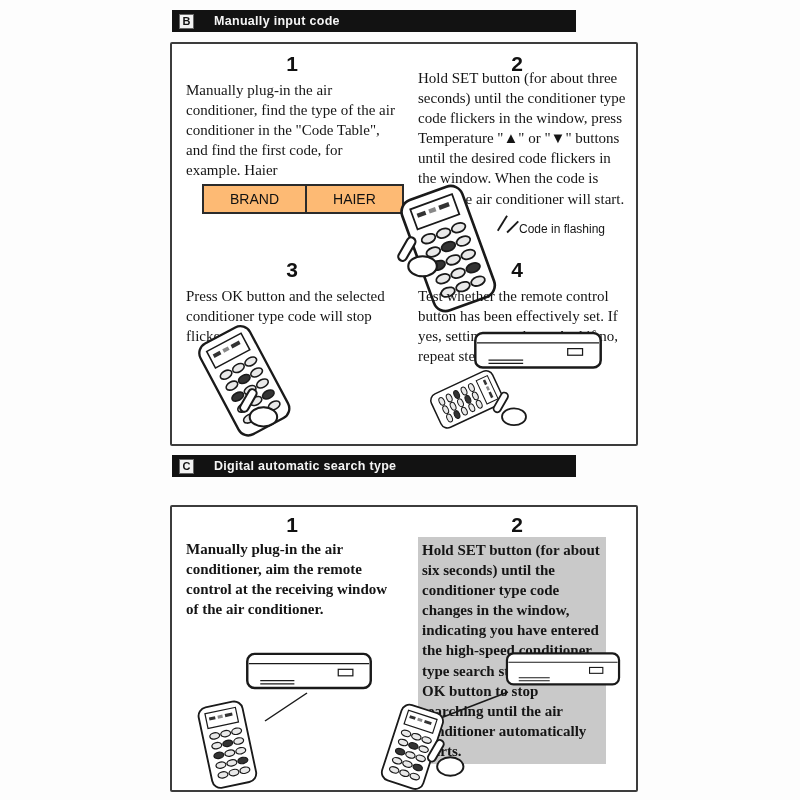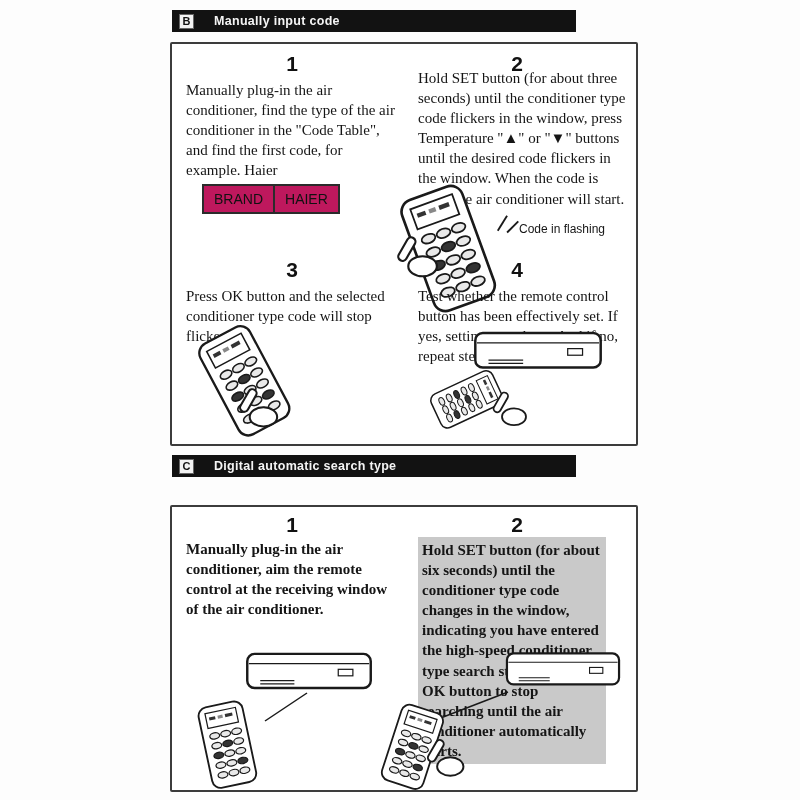--- a/index.html
+++ b/index.html
@@ -13,21 +13,21 @@
   .header-title { color:#f4f4f4; font-weight:bold; font-size:12.5px; letter-spacing:.3px; white-space:nowrap;padding-left:12px; }
 
   .content-box { position:absolute; border:2px solid #3c3c3c; background:#ffffff; border-radius:2px; }
 
   .step-num  { position:absolute; font-size:21px; font-weight:bold; text-align:center; color:#111; }
   .step-text { position:absolute; font-size:15px; line-height:1.34; color:#151515;font-family:Liberation Serif, serif; }
   .bold { font-weight:bold; }
   .highlight { background:#c9c9c9; padding:3px 4px; }
 
   .code-table { position:absolute; border-collapse:collapse; font-size:14px; color:#111; }
-  .code-table td { border:2px solid #2b2b2b; padding:5px 10px; background:#be185d; white-space:nowrap;margin-left:8px; }
+  .code-table td { border:2px solid #2b2b2b; padding:5px 26px; background:#fdba74; white-space:nowrap;margin-left:8px; }
 
   .callout { position:absolute; font-size:12px; line-height:1.25; text-align:center; color:#151515; }
 
   .illus { position:absolute; }
   svg.part { display:block; width:100%; height:auto; }
   .hidden-defs { position:absolute; width:0; height:0; overflow:hidden; }
 </style>
 </head>
 <body>
 

